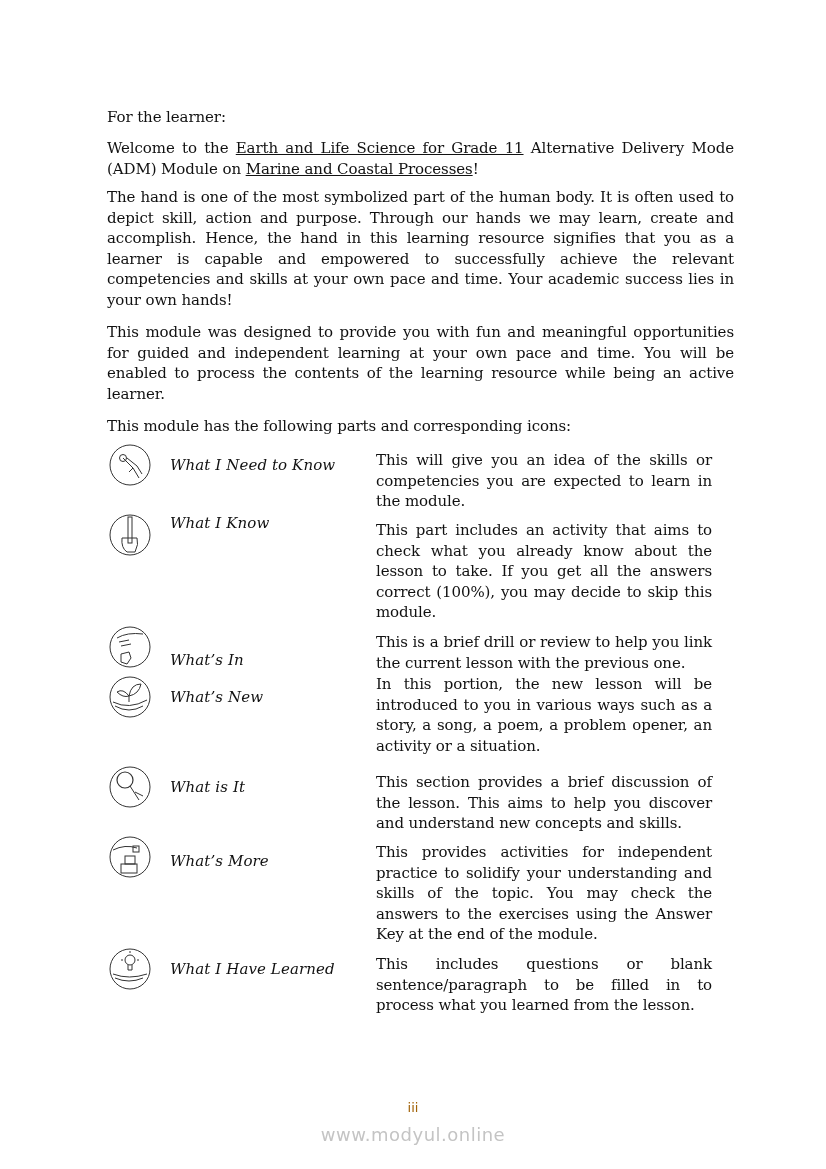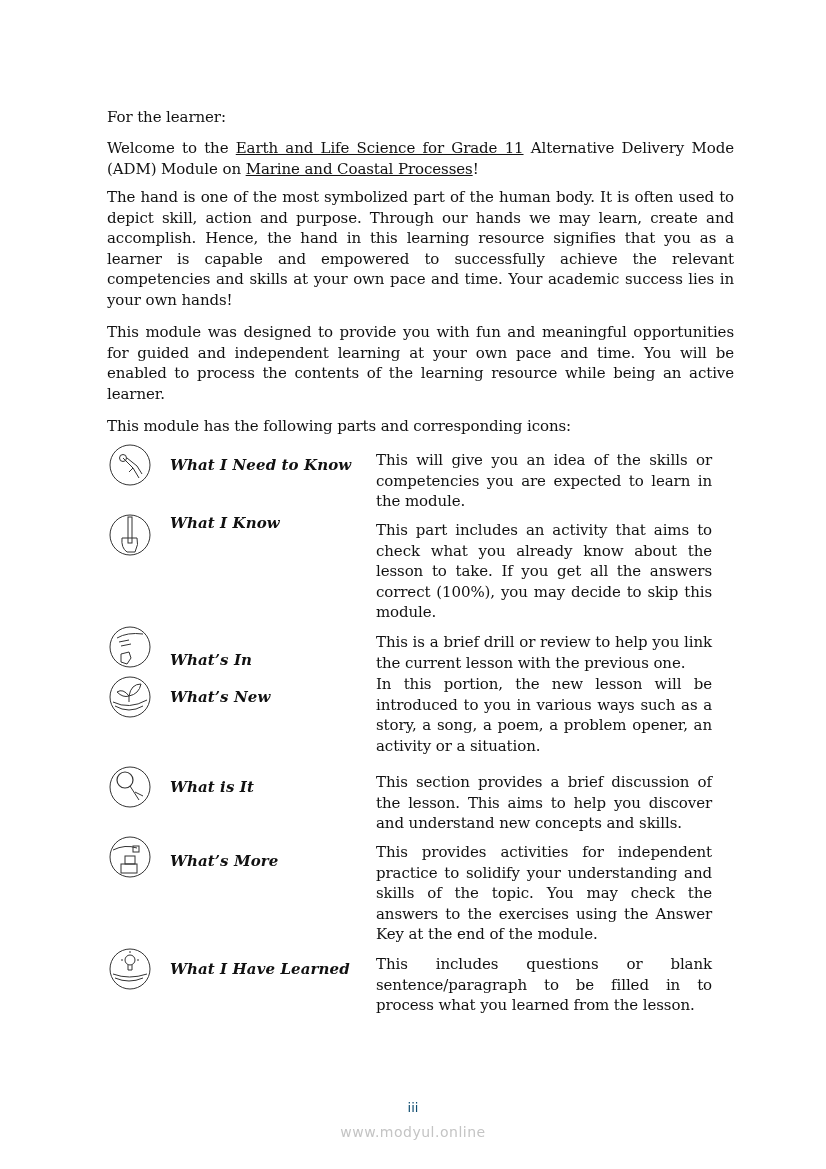--- a/index.html
+++ b/index.html
@@ -4,27 +4,27 @@
 <style>
   html, body { margin:0; padding:0; background:#ffffff; }
   body { width:826px; height:1169px; position:relative; overflow:hidden;
          font-family:"DejaVu Serif", "Liberation Serif", serif; color:#111; }
   .page { position:absolute; left:100px; top:0; width:627px; }
   p.para { margin:7px; font-size:15px; line-height:20.6px; text-align:justify; letter-spacing:-0.1px; }
   .u { text-decoration:underline; }
   .row { position:absolute; left:0; width:627px; }
   .icon { position:absolute; left:9px; width:42px; height:42px; }
   .icon svg { width:42px; height:42px; }
-  .label { position:absolute; left:70px; font-size:15px; font-weight:bold; font-style:italic;
+  .label { position:absolute; left:70px; font-size:15px; font-weight:normal; font-style:italic;
            font-family:"DejaVu Serif", serif; letter-spacing:0.1px; }
   .desc { position:absolute; left:275px; width:336px; font-size:15px; line-height:20.6px; text-align:justify; margin:1px; letter-spacing:-0.1px; }
   .pagenum { position:absolute; top:1100px; left:0; width:826px; text-align:center;
-             font-family:"DejaVu Sans", sans-serif; font-size:13px; color:#0c4a6e; }
+             font-family:"DejaVu Sans", sans-serif; font-size:13px; color:#a16207; }
   .watermark { position:absolute; top:1124px; left:0; width:826px; text-align:center;
-               font-family:"DejaVu Sans", sans-serif; font-size:14px; color:#c4c4c4; letter-spacing:0.5px; }
+               font-family:"DejaVu Sans", sans-serif; font-size:18px; color:#c4c4c4; letter-spacing:0.5px; }
 </style>
 </head>
 <body>
 
 <div class="page">
 
   <p class="para" style="position:absolute; top:100px;">For the learner:</p>
 
   <p class="para" style="position:absolute; top:131px; width:627px;"><span>Welcome to the </span><span class="u">Earth and Life Science for Grade 11</span><span> Alternative Delivery Mode (ADM) Module on </span><span class="u">Marine and Coastal Processes</span><span>!</span></p>
 

